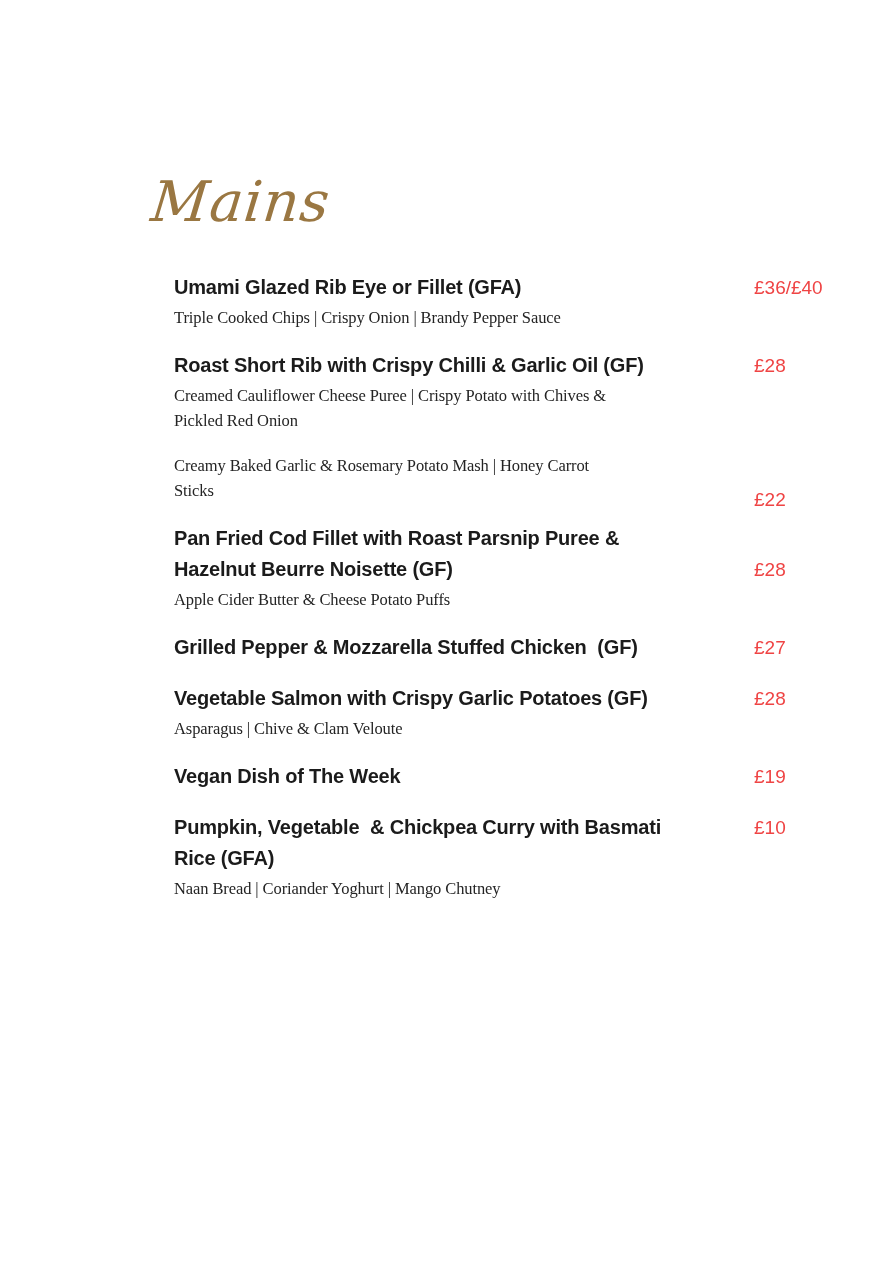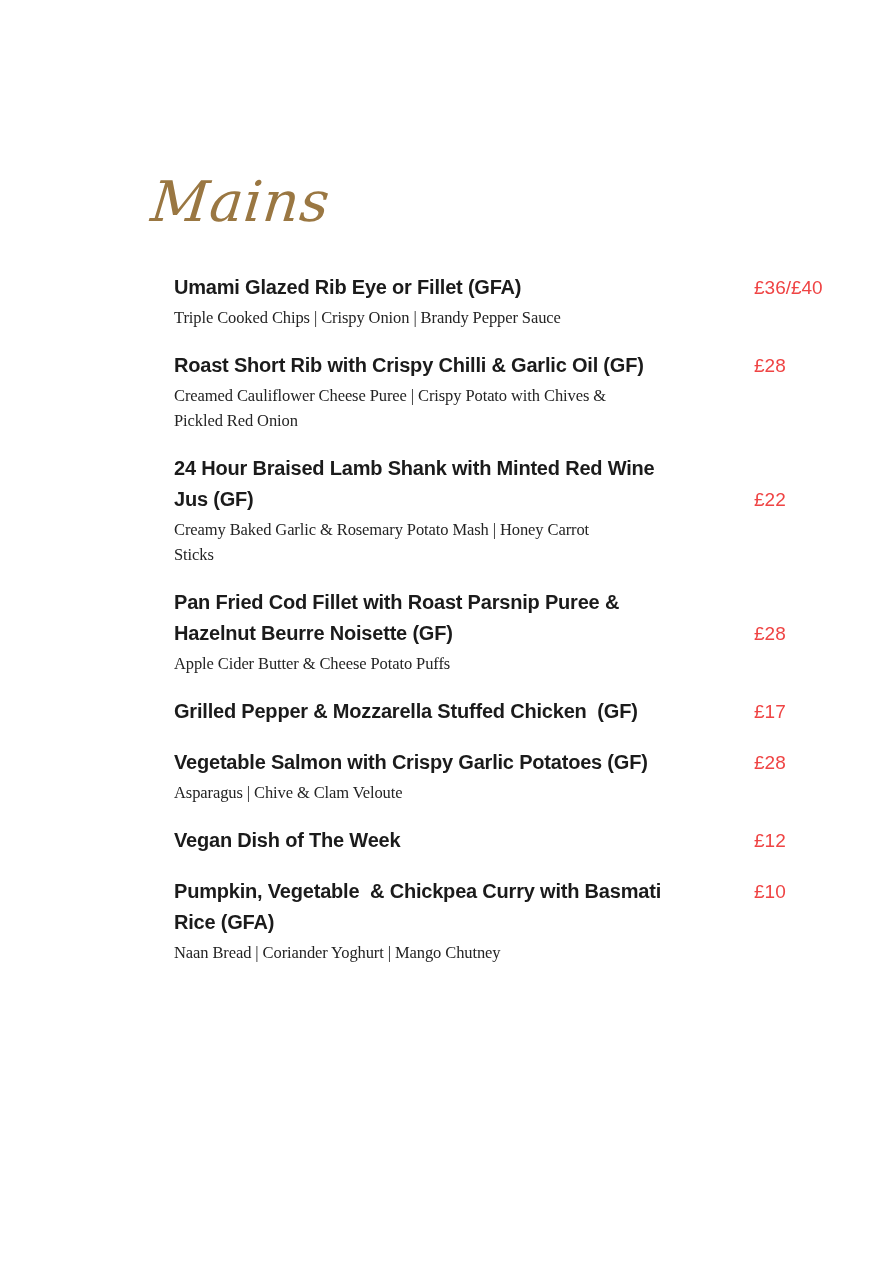--- a/index.html
+++ b/index.html
@@ -85,58 +85,56 @@
       <div class="item-text">
         <div class="item-title">Roast Short Rib with Crispy Chilli &amp; Garlic Oil (GF)</div>
         <div class="item-desc">Creamed Cauliflower Cheese Puree | Crispy Potato with Chives &amp;
 Pickled Red Onion</div>
       </div>
       <div class="item-price">£28</div>
     </div>
 
     <div class="menu-item price-on-line2">
       <div class="item-text">
-        <div class="item-title">24 Hour Braised Lamb Shank with Minted Red Wine
-Jus (GF)</div>
         <div class="item-desc">Creamy Baked Garlic &amp; Rosemary Potato Mash | Honey Carrot
 Sticks</div>
       </div>
       <div class="item-price">£22</div>
     </div>
 
     <div class="menu-item price-on-line2">
       <div class="item-text">
         <div class="item-title">Pan Fried Cod Fillet with Roast Parsnip Puree &amp;
 Hazelnut Beurre Noisette (GF)</div>
         <div class="item-desc">Apple Cider Butter &amp; Cheese Potato Puffs</div>
       </div>
       <div class="item-price">£28</div>
     </div>
 
     <div class="menu-item">
       <div class="item-text">
         <div class="item-title">Grilled Pepper &amp; Mozzarella Stuffed Chicken  (GF)</div>
       </div>
-      <div class="item-price">£17</div>
+      <div class="item-price">£27</div>
     </div>
 
     <div class="menu-item">
       <div class="item-text">
         <div class="item-title">Vegetable Salmon with Crispy Garlic Potatoes (GF)</div>
         <div class="item-desc">Asparagus | Chive &amp; Clam Veloute</div>
       </div>
       <div class="item-price">£28</div>
     </div>
 
     <div class="menu-item">
       <div class="item-text">
         <div class="item-title">Vegan Dish of The Week</div>
 
       </div>
-      <div class="item-price">£12</div>
+      <div class="item-price">£19</div>
     </div>
 
     <div class="menu-item">
       <div class="item-text">
         <div class="item-title">Pumpkin, Vegetable  &amp; Chickpea Curry with Basmati
 Rice (GFA)</div>
         <div class="item-desc">Naan Bread | Coriander Yoghurt | Mango Chutney</div>
       </div>
       <div class="item-price">£10</div>
     </div>

